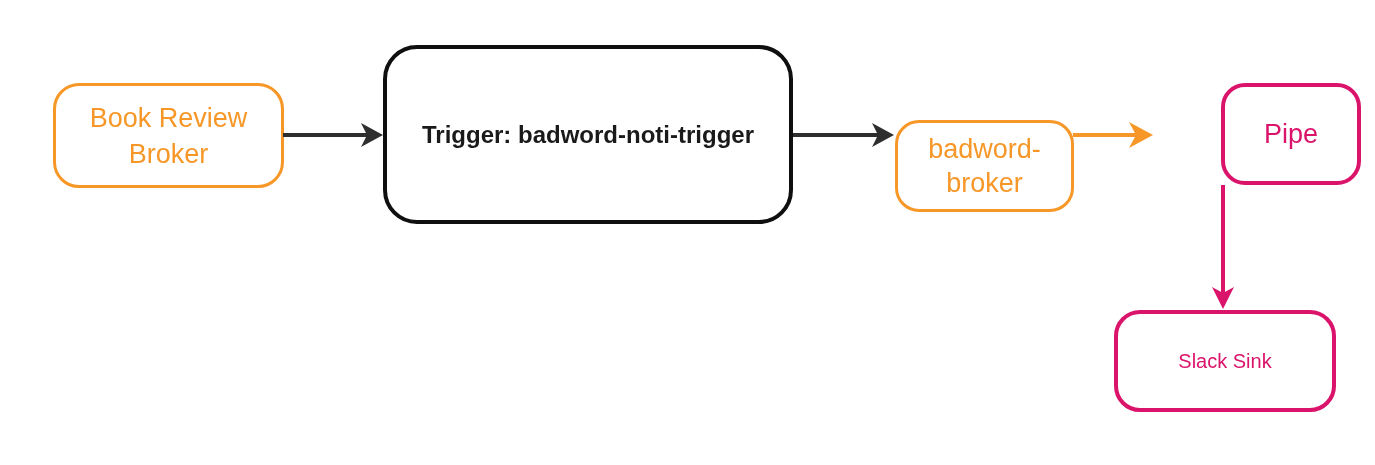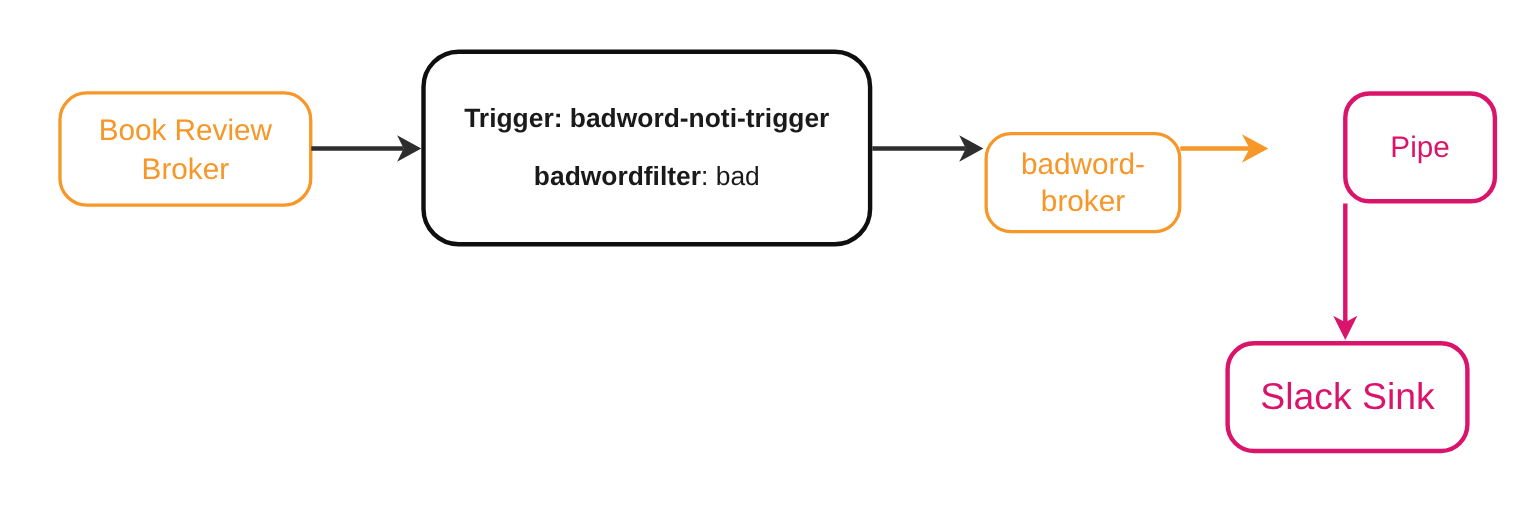--- a/index.html
+++ b/index.html
@@ -59,21 +59,21 @@
   }
   #node-pipe {
     left: 1221px; top: 83px; width: 140px; height: 102px;
     border-radius: 24px;
     font-size: 27px;
     justify-content: center;
   }
   #node-slack-sink {
     left: 1114px; top: 310px; width: 222px; height: 102px;
     border-radius: 26px;
-    font-size: 34px;
+    font-size: 20px;
   }
   .b { font-weight: 700; }
   .trigger-line { margin: 0; }
   .edge {
     position: absolute;
     overflow: visible;
     pointer-events: none;
   }
 </style>
 </head>
@@ -85,21 +85,20 @@
     <span>Book Review Broker</span>
   </div>
 
   <svg class="edge" style="left:283px; top:120px;" width="101" height="30">
     <line x1="0" y1="15" x2="84" y2="15" stroke="#2E2E2E" stroke-width="4"></line>
     <polygon points="78,3 100,15 78,27 84,15" fill="#2E2E2E"></polygon>
   </svg>
 
   <div class="node node-black" id="node-trigger">
     <p class="trigger-line"><span class="b">Trigger: badword-noti-trigger</span></p>
-    <p class="trigger-line"><span class="b">badwordfilter</span><span>: bad</span></p>
   </div>
 
   <svg class="edge" style="left:793px; top:120px;" width="102" height="30">
     <line x1="0" y1="15" x2="85" y2="15" stroke="#2E2E2E" stroke-width="4"></line>
     <polygon points="79,3 101,15 79,27 85,15" fill="#2E2E2E"></polygon>
   </svg>
 
   <div class="node node-orange" id="node-badword-broker">
     <span>badword-broker</span>
   </div>

